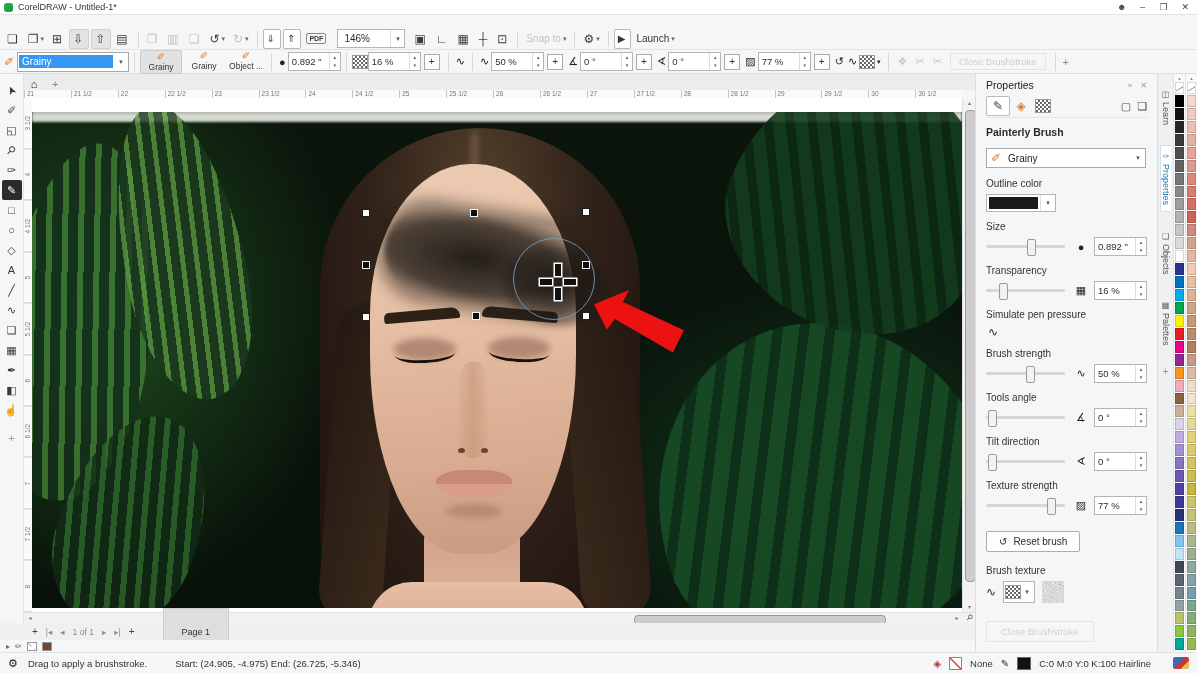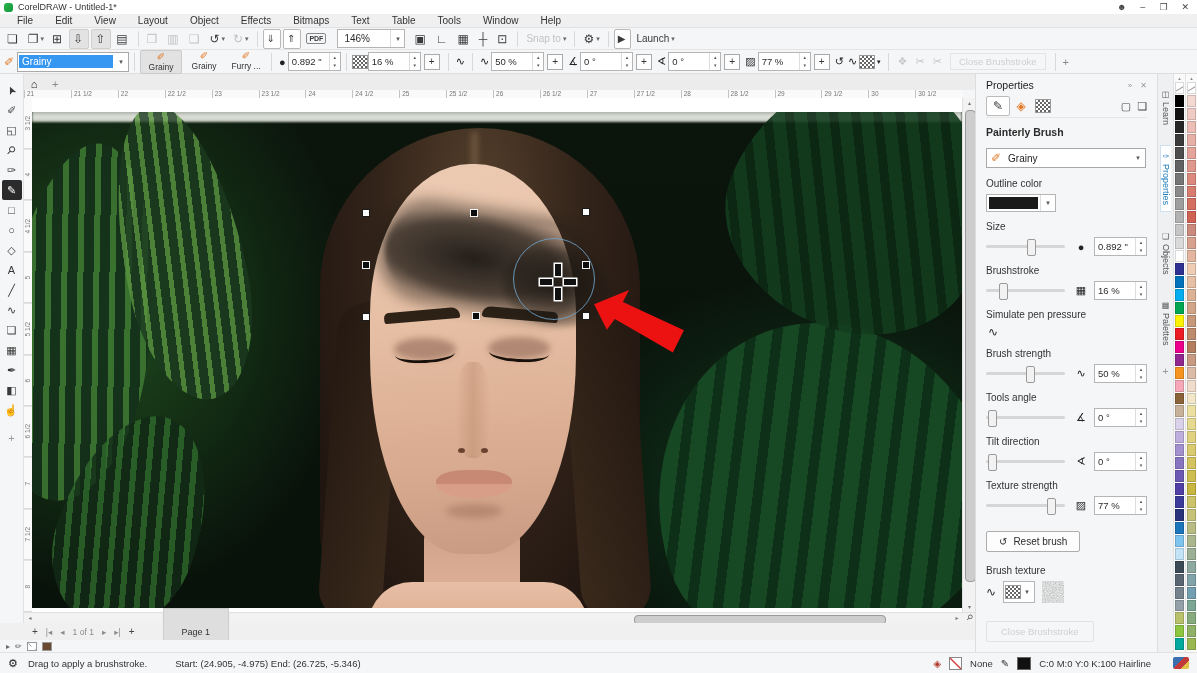--- a/index.html
+++ b/index.html
@@ -194,35 +194,20 @@
     <div class="applogo"></div>
     <div class="titletext">CorelDRAW - Untitled-1*</div>
     <div class="winbtns">
       <span>☻</span>
       <span>–</span>
       <span>❐</span>
       <span>✕</span>
     </div>
   </div>
 
-  <div class="menubar">
-
-  <div class="menu-item">File</div>
-      <div class="menu-item">Edit</div>
-      <div class="menu-item">View</div>
-      <div class="menu-item">Layout</div>
-      <div class="menu-item">Object</div>
-      <div class="menu-item">Effects</div>
-      <div class="menu-item">Bitmaps</div>
-      <div class="menu-item">Text</div>
-      <div class="menu-item">Table</div>
-      <div class="menu-item">Tools</div>
-      <div class="menu-item">Window</div>
-      <div class="menu-item">Help</div>
-    </div>
 
   <div class="toolbar">
     <span style="display:flex;align-items:center;gap:2px;">
 
     <div class="tb-item">
           <span class="g">❏</span>
           <span class="caret"></span>
         </div>
         <div class="tb-item">
           <span class="g">❐</span>
@@ -354,21 +339,21 @@
     <div class="preset-btn active">
           <span class="g">✐</span>
           <span>Grainy</span>
         </div>
         <div class="preset-btn">
           <span class="g">✐</span>
           <span>Grainy</span>
         </div>
         <div class="preset-btn">
           <span class="g">✐</span>
-          <span>Furry ...</span>
+          <span>Object ...</span>
         </div>
       </span>
     <div class="pb-sep"></div>
     <span class="pb-icon">●</span>
     <div class="spin">
       <span class="sval">0.892 "</span>
       <span class="sarrows">
           <span>▴</span>
           <span>▾</span>
         </span>
@@ -650,21 +635,21 @@
               <span class="sval">0.892 "</span>
               <span class="sarrows">
                 <span>▴</span>
                 <span>▾</span>
               </span>
             </div>
           </div>
         </div>
 
         <div class="slider-block">
-          <div class="plabel">Brushstroke</div>
+          <div class="plabel">Transparency</div>
           <div class="slider-row">
             <div class="track">
               <div class="thumb" style="left: 16%;"></div>
             </div>
             <span class="s-icon">▦</span>
             <div class="spin">
               <span class="sval">16 %</span>
               <span class="sarrows">
                 <span>▴</span>
                 <span>▾</span>

